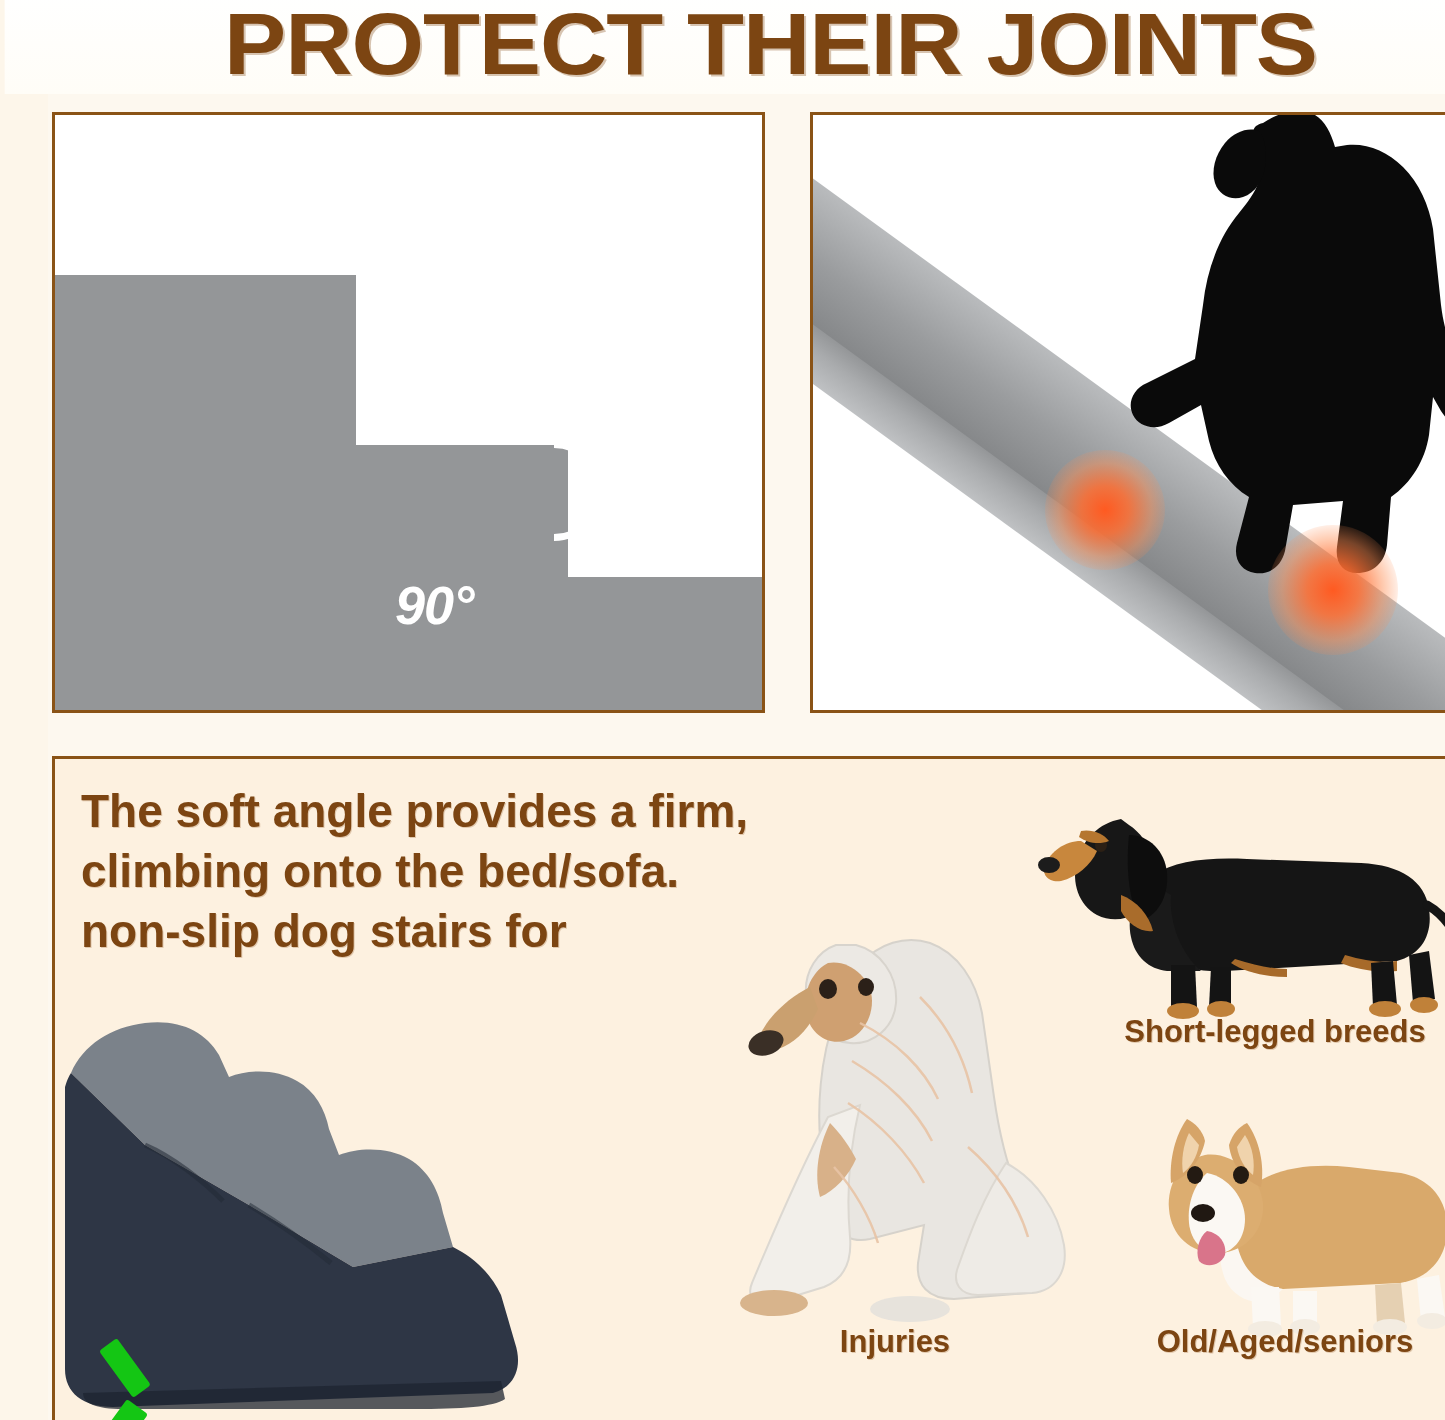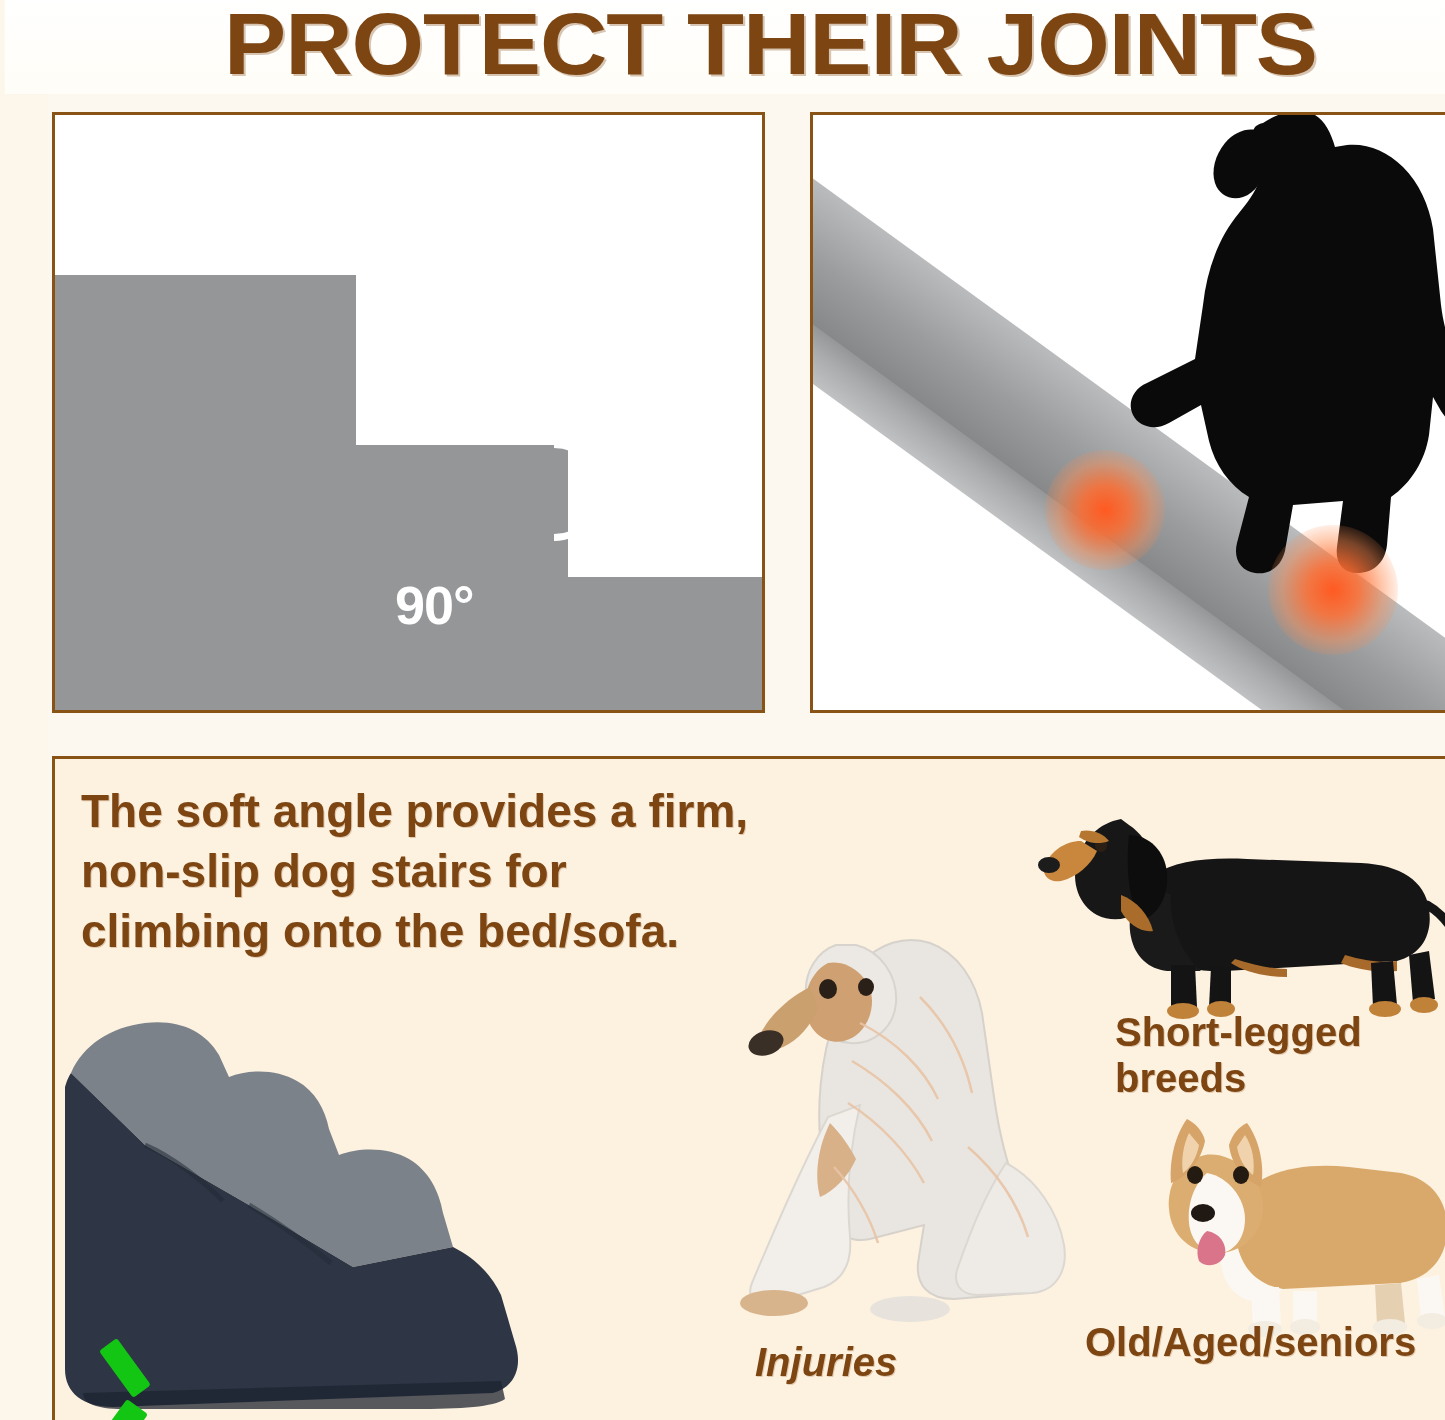--- a/index.html
+++ b/index.html
@@ -24,21 +24,21 @@
     line-height:100px;
     transform:scaleX(1.06);
     transform-origin:center top;
     text-shadow:2px 2px 0 rgba(140,90,40,.35);
     white-space:nowrap;
     background:linear-gradient(#ffffff,#fffdf7);
   }
 
   
   .panel{position:absolute;border:3px solid #8a5316;box-sizing:border-box;overflow:hidden;}
-  #panel-left  {left:4px;  top:112px; width:713px; height:601px; background:#ffffff;}
+  #panel-left  {left:4px;  top:112px; width:713px; height:601px; background:#ffffff;font-style:italic;}
   #panel-right {left:762px;top:112px; width:679px; height:601px; background:#ffffff;}
   #panel-bottom{left:4px;  top:756px; width:1437px;height:837px; background:#fdf1e0;}
 
   
   .stairs{position:absolute;inset:0;}
   .stair-block{position:absolute;background:#949698;}
   .sb1{left:0;   top:160px; width:301px; height:438px;}
   .sb2{left:301px;top:330px;width:212px; height:268px;}
   .sb3{left:513px;top:462px;width:200px; height:136px;}
   .sb-floor{left:0;top:462px;width:713px;height:136px;}
@@ -81,22 +81,22 @@
   
   .headline{
     position:absolute;left:26px;top:22px;width:700px;
     font-family:"Liberation Sans Narrow","Liberation Sans",sans-serif;
     font-weight:bold;font-size:46px;line-height:60px;color:#7c4512;
     text-shadow:1px 1px 0 rgba(190,150,110,.45);
   }
   .caption{
     position:absolute;
     font-family:"Liberation Sans Narrow","Liberation Sans",sans-serif;
-    font-weight:bold;font-size:40px;line-height:46px;color:#7c4512;
-    white-space:nowrap;
+    font-weight:bold;font-size:31px;line-height:46px;color:#7c4512;
+    text-align:center;white-space:nowrap;
     text-shadow:1px 1px 0 rgba(190,150,110,.45);
   }
   .caption.two-line{white-space:normal;}
 
   
   .product{position:absolute;left:-2px;top:236px;width:580px;height:420px;}
   .check{
     position:absolute;left:38px;top:312px;width:110px;height:96px;
   }
   .check i{position:absolute;background:#14c614;display:block;border-radius:3px;}
@@ -187,22 +187,22 @@
     <div class="xmark" style="left:22px;top:596px;width:74px;height:66px;">
       
     </div>
 
   </div>
 
   <div class="panel" id="panel-bottom">
 
     <div class="headline">
       <div>The soft angle provides a firm,</div>
+      <div>climbing onto the bed/sofa.</div>
       <div>non-slip dog stairs for</div>
-      <div>climbing onto the bed/sofa.</div>
     </div>
 
     <div class="product">
       <svg width="580" height="420" viewBox="0 0 580 420">
 
         <path fill="#7b828a" d="
           M 18 78 C 30 50 58 32 92 28
           C 126 24 152 36 166 60
           L 176 82
           C 196 74 224 74 244 86
@@ -293,21 +293,21 @@
         <g stroke="#e8c4a6" stroke-width="2.5" fill="none" opacity=".9">
           <path d="M 150 176 C 186 194 214 222 228 252"></path>
           <path d="M 142 214 C 176 234 206 262 222 294"></path>
           <path d="M 138 256 C 170 276 198 306 214 336"></path>
           <path d="M 210 150 C 236 176 254 210 262 246"></path>
           <path d="M 258 300 C 286 324 308 356 318 390"></path>
           <path d="M 124 320 C 144 342 160 370 168 396"></path>
         </g>
       </svg>
     </div>
-    <div class="caption" style="left:700px;top:580px;width:280px;font-style:italic;">Injuries</div>
+    <div class="caption" style="left:700px;top:560px;width:280px;">Injuries</div>
 
     <div class="dog" style="left:970px;top:24px;">
       <svg width="460" height="240" viewBox="0 0 460 240">
 
         <path fill="#151515" d="
           M 128 92
           C 150 78 182 74 222 76
           L 336 80
           C 376 82 400 98 404 126
           C 408 152 396 172 372 178

